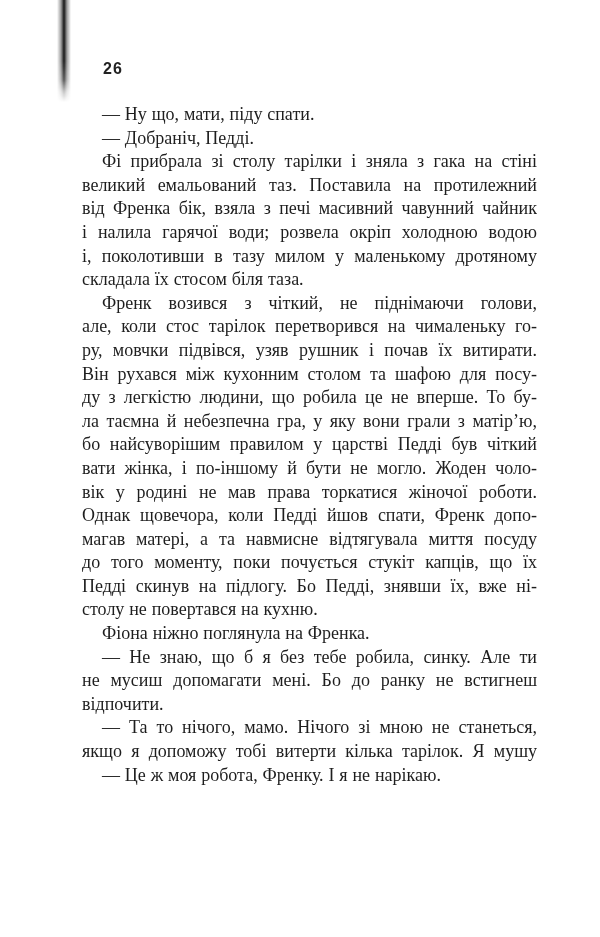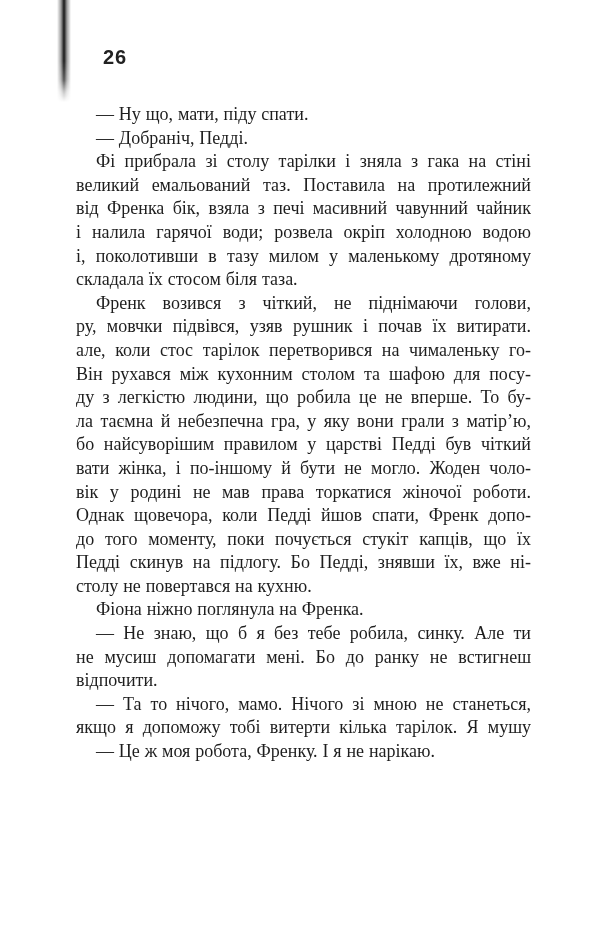--- a/index.html
+++ b/index.html
@@ -22,30 +22,30 @@
       rgba(20,20,20,0.40) 28%,
       rgba(10,10,10,0.95) 50%,
       rgba(20,20,20,0.40) 72%,
       rgba(20,20,20,0) 100%);
     -webkit-mask-image: linear-gradient(to bottom, #000 0%, #000 60%, rgba(0,0,0,0.75) 78%, rgba(0,0,0,0.25) 90%, transparent 100%);
     mask-image: linear-gradient(to bottom, #000 0%, #000 60%, rgba(0,0,0,0.75) 78%, rgba(0,0,0,0.25) 90%, transparent 100%);
   }
   .page-number {
     position: absolute;
     left: 103px;
-    top: 47px;
+    top: 59px;
     font-family: "Liberation Sans", "DejaVu Sans", sans-serif;
-    font-size: 20px;
+    font-size: 16px;
     font-weight: 700;
     letter-spacing: 1px;
     line-height: 20px;
   }
   .text-block {
     position: absolute;
-    left: 76px;
+    left: 82px;
     top: 103px;
     width: 455px;
   }
   .line {
     font-size: 18px;
     line-height: 23.6px;
     height: 23.6px;
     overflow: hidden;
     text-align: justify;
     text-align-last: justify;
@@ -71,29 +71,30 @@
   <div class="text-block" id="text-block">
       <div class="line first last">— Ну що, мати, піду спати.</div>
       <div class="line first last">— Добраніч, Педді.</div>
       <div class="line first">Фі прибрала зі столу тарілки і зняла з гака на стіні</div>
       <div class="line">великий емальований таз. Поставила на протилежний</div>
       <div class="line">від Френка бік, взяла з печі масивний чавунний чайник</div>
       <div class="line">і налила гарячої води; розвела окріп холодною водою</div>
       <div class="line">і, поколотивши в тазу милом у маленькому дротяному</div>
       <div class="line last">складала їх стосом біля таза.</div>
       <div class="line first">Френк возився з чіткий, не піднімаючи голови,</div>
+      <div class="line">але, коли стос тарілок перетворився на чималеньку го-</div>
       <div class="line">ру, мовчки підвівся, узяв рушник і почав їх витирати.</div>
-      <div class="line">але, коли стос тарілок перетворився на чималеньку го-</div>
       <div class="line">Він рухався між кухонним столом та шафою для посу-</div>
       <div class="line">ду з легкістю людини, що робила це не вперше. То бу-</div>
       <div class="line">ла таємна й небезпечна гра, у яку вони грали з матір’ю,</div>
       <div class="line">бо найсуворішим правилом у царстві Педді був чіткий</div>
       <div class="line">вати жінка, і по-іншому й бути не могло. Жоден чоло-</div>
       <div class="line">вік у родині не мав права торкатися жіночої роботи.</div>
       <div class="line">Однак щовечора, коли Педді йшов спати, Френк допо-</div>
+      <div class="line">магав матері, а та навмисне відтягувала миття посуду</div>
       <div class="line">до того моменту, поки почується стукіт капців, що їх</div>
       <div class="line">Педді скинув на підлогу. Бо Педді, знявши їх, вже ні-</div>
       <div class="line last">столу не повертався на кухню.</div>
       <div class="line first last">Фіона ніжно поглянула на Френка.</div>
       <div class="line first">— Не знаю, що б я без тебе робила, синку. Але ти</div>
       <div class="line">не мусиш допомагати мені. Бо до ранку не встигнеш</div>
       <div class="line last">відпочити.</div>
       <div class="line first">— Та то нічого, мамо. Нічого зі мною не станеться,</div>
       <div class="line">якщо я допоможу тобі витерти кілька тарілок. Я мушу</div>
       <div class="line first last">— Це ж моя робота, Френку. І я не нарікаю.</div>

